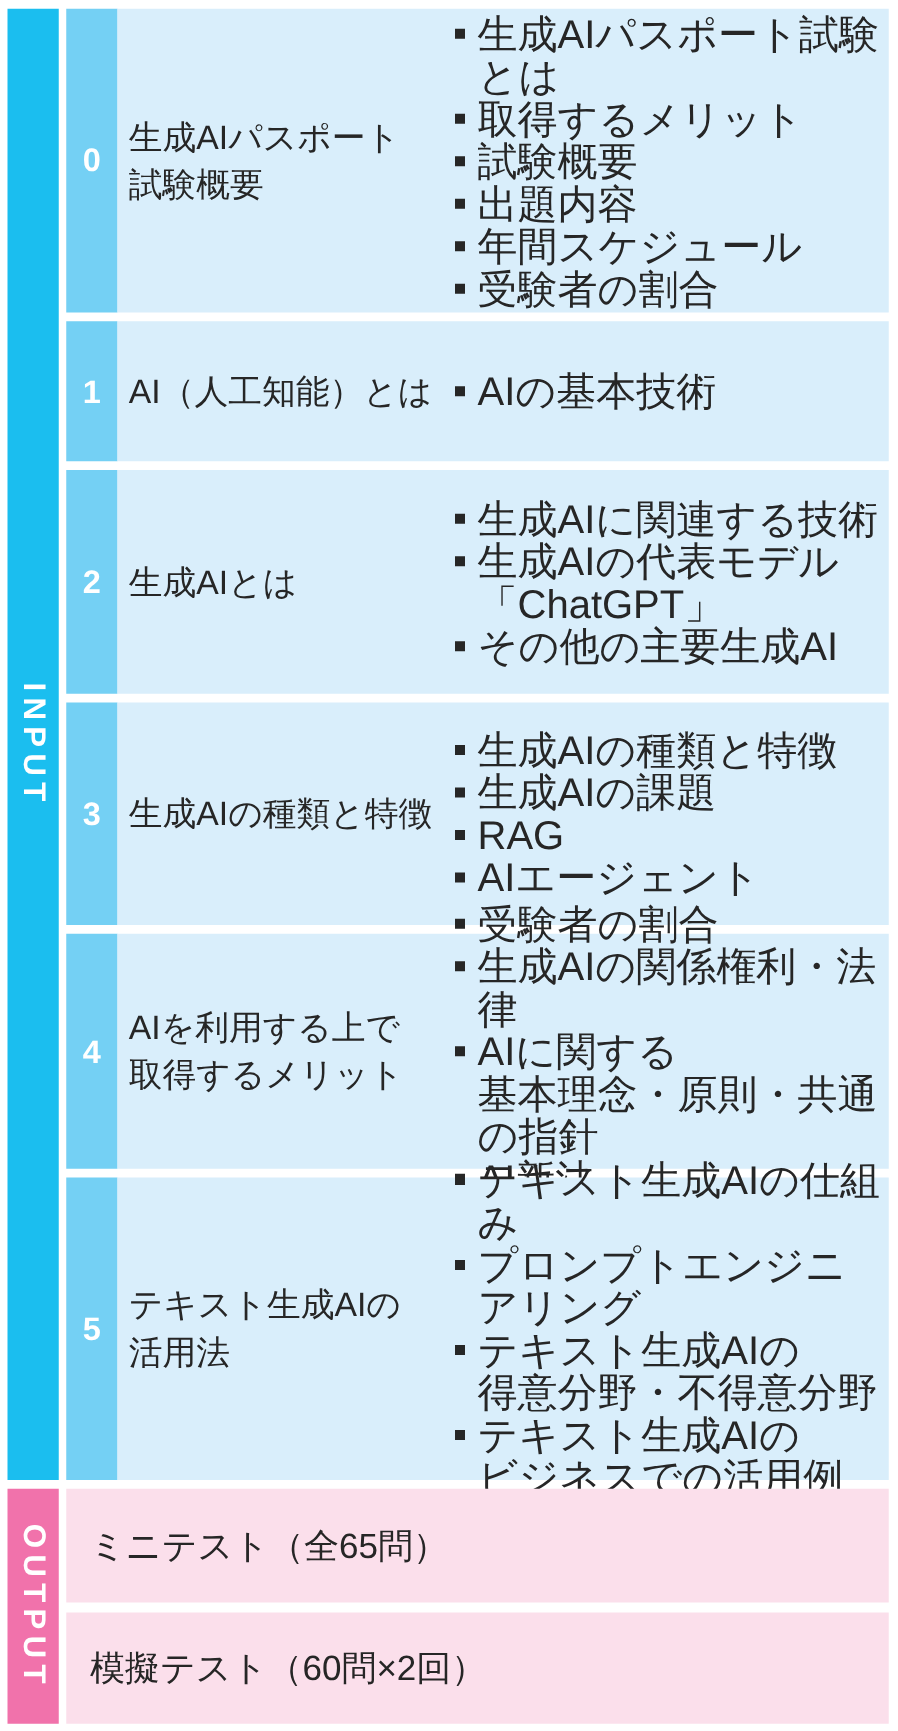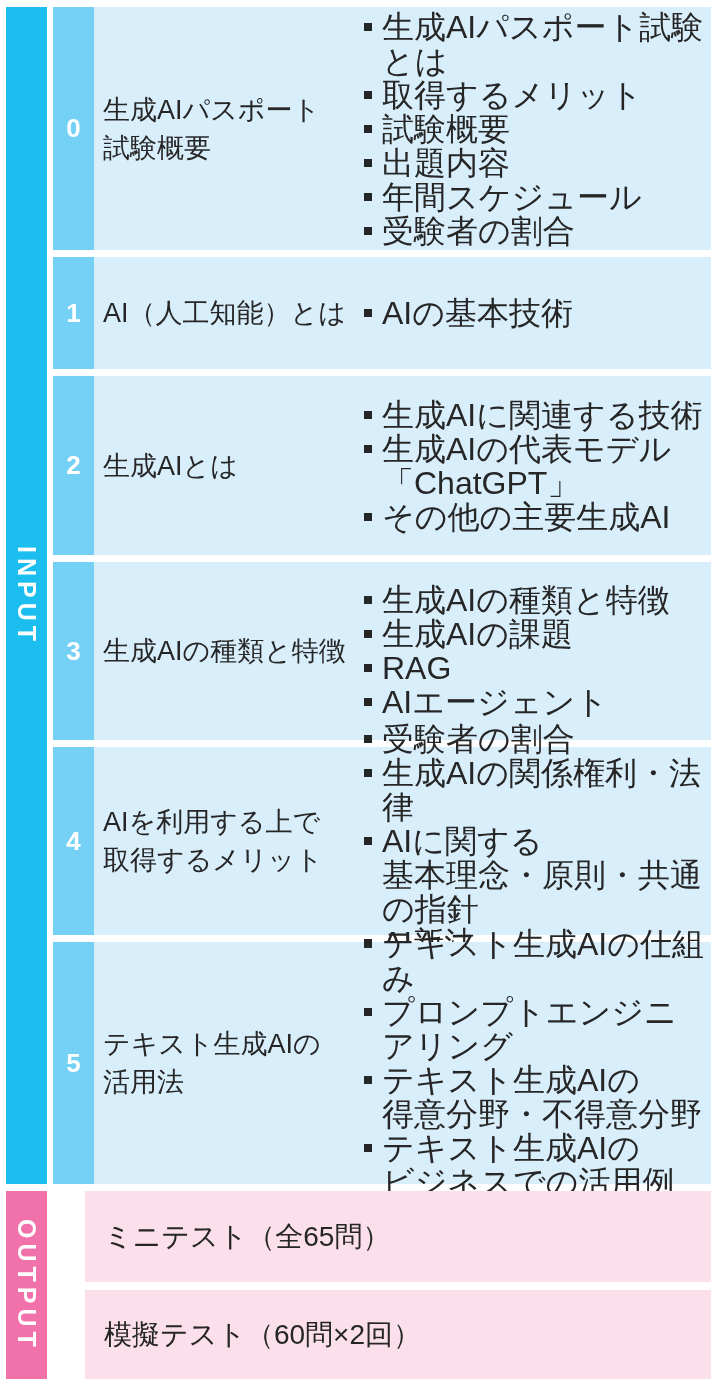--- a/index.html
+++ b/index.html
@@ -59,21 +59,21 @@
   .b-line .sq {
     flex:0 0 8px; width:8px; height:8px;
     background:#262626; margin:13px 10px 0 0;
   }
   .b-line.cont { padding-left:18px; }
 
   .output-row {
     background:var(--out-row-bg,#FBDFEB);
     display:flex; align-items:center;
     padding-left:19px;
-    font-size:28px; font-weight:500;margin-left:32px;
+    font-size:28px; font-weight:500;
   }
 </style>
 </head>
 <body>
 
 <div class="wrap">
 
   <div class="section grow">
     <div class="vbar input">
       <span class="vbar-label">INPUT</span>

